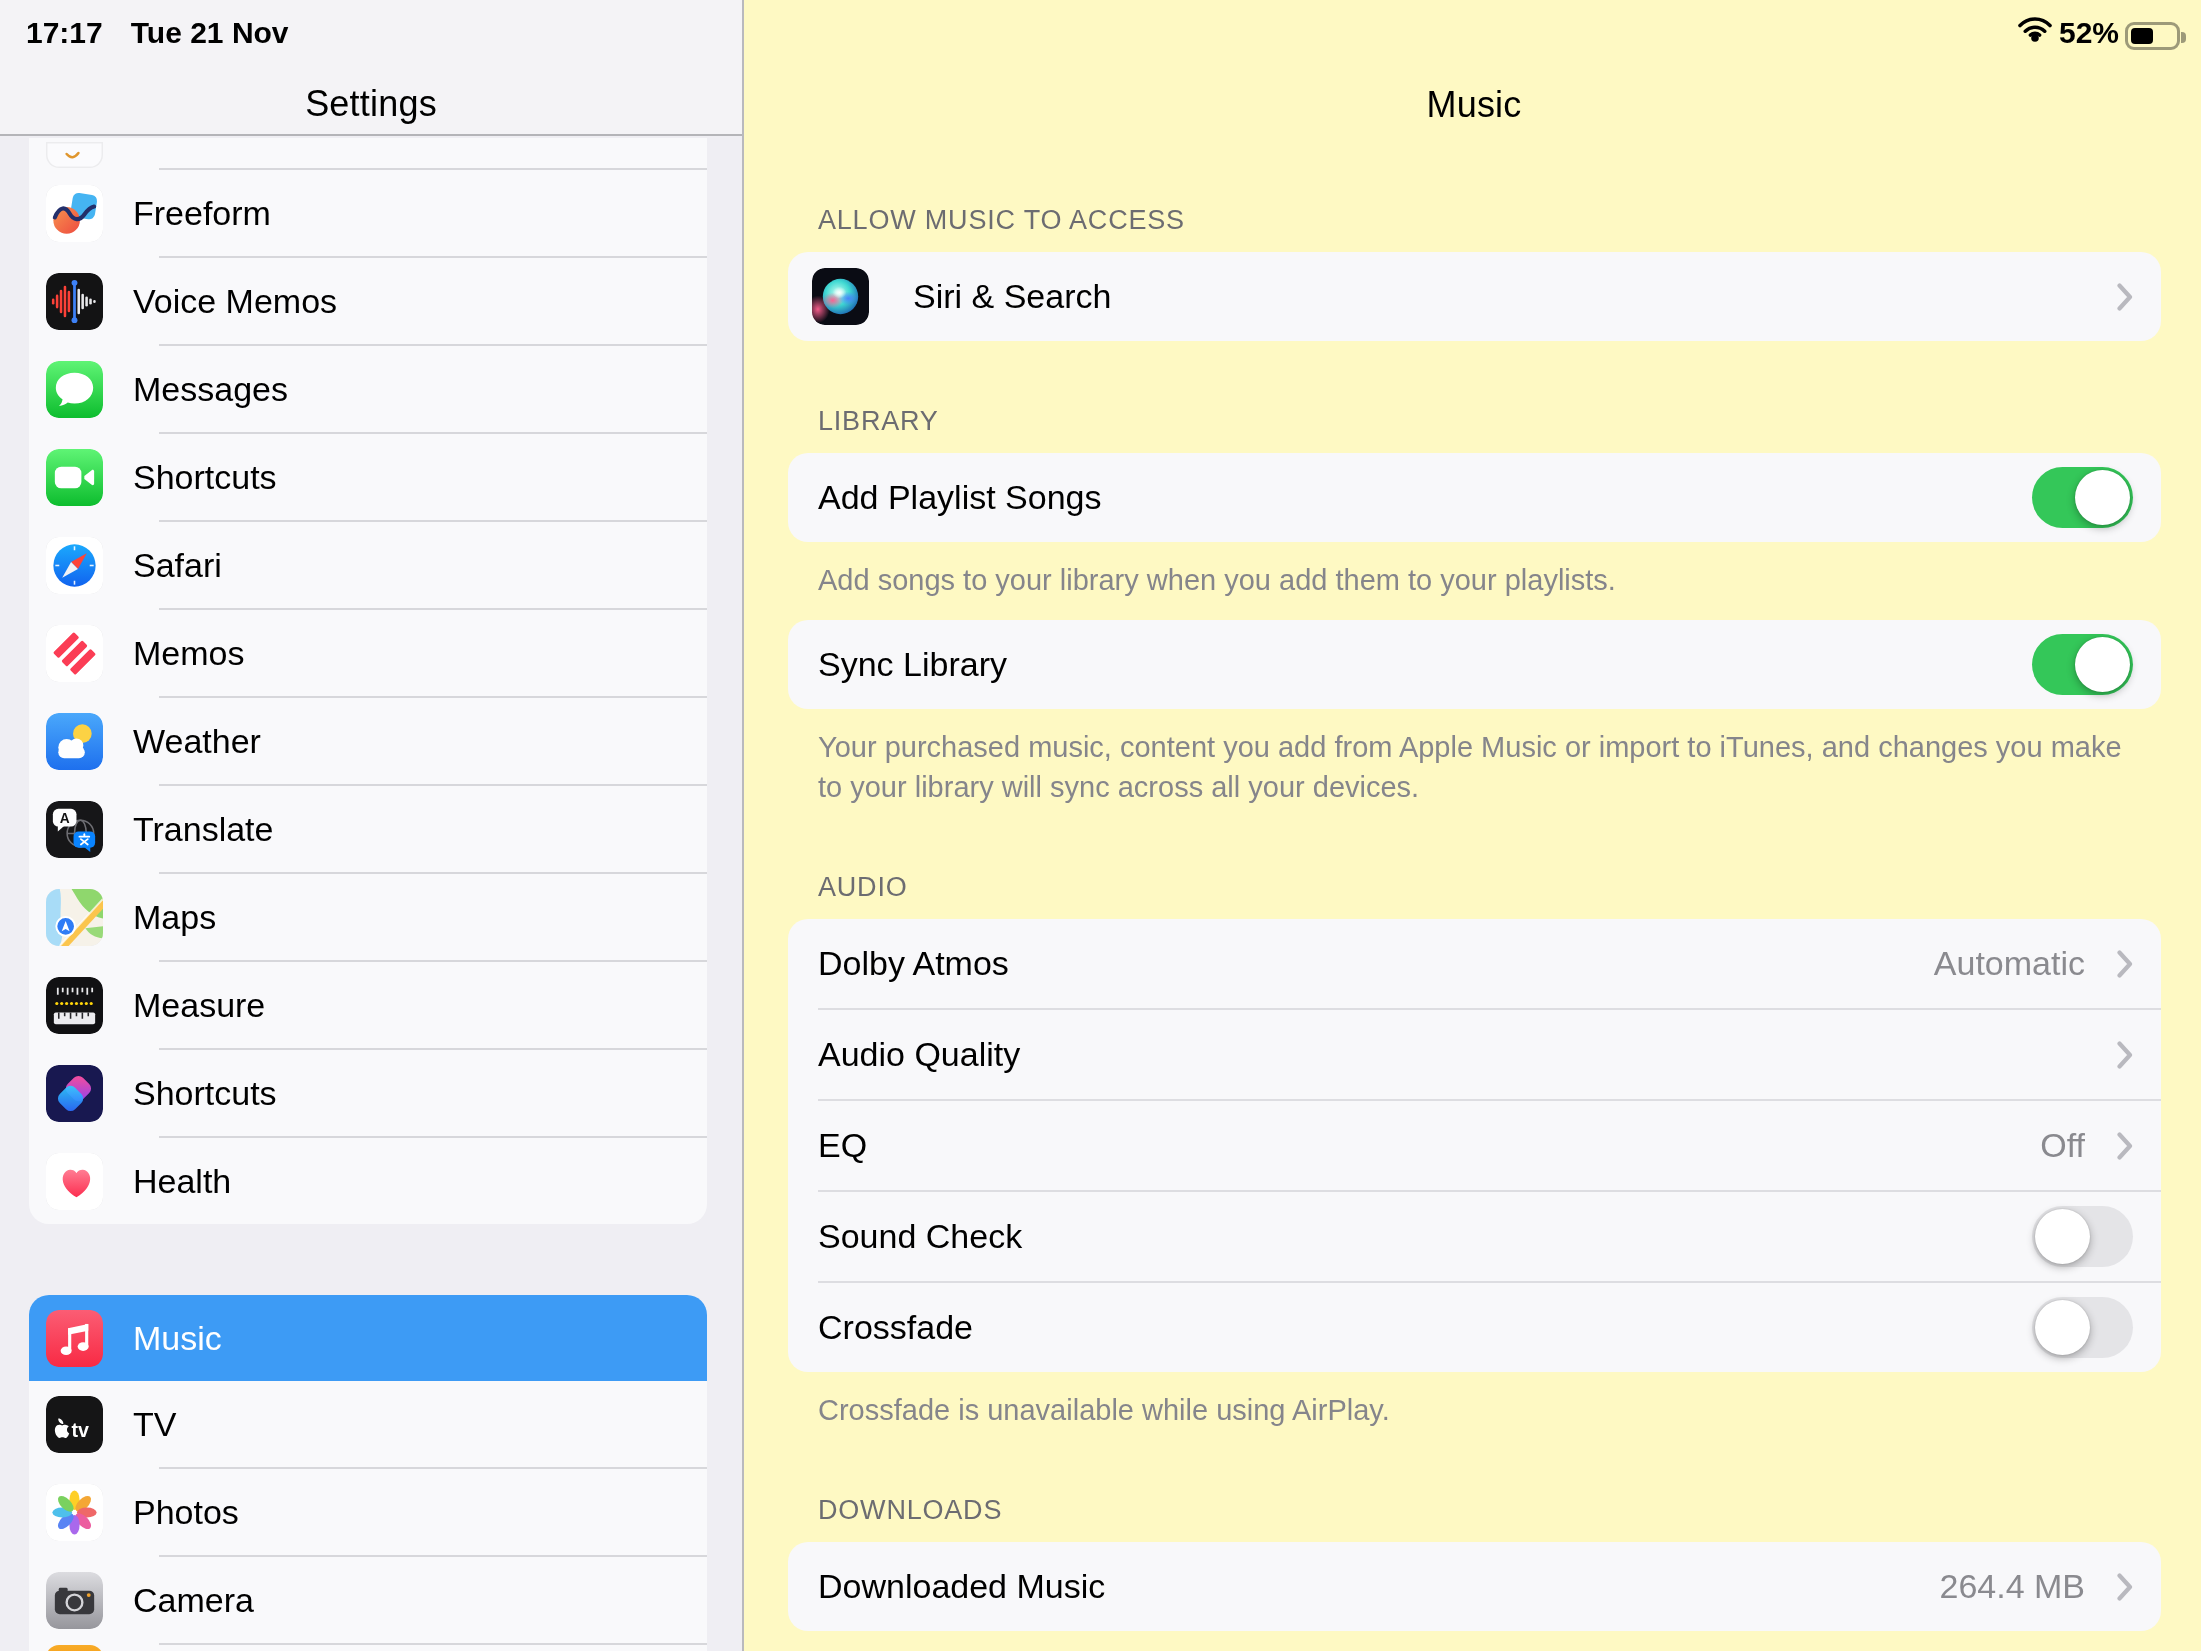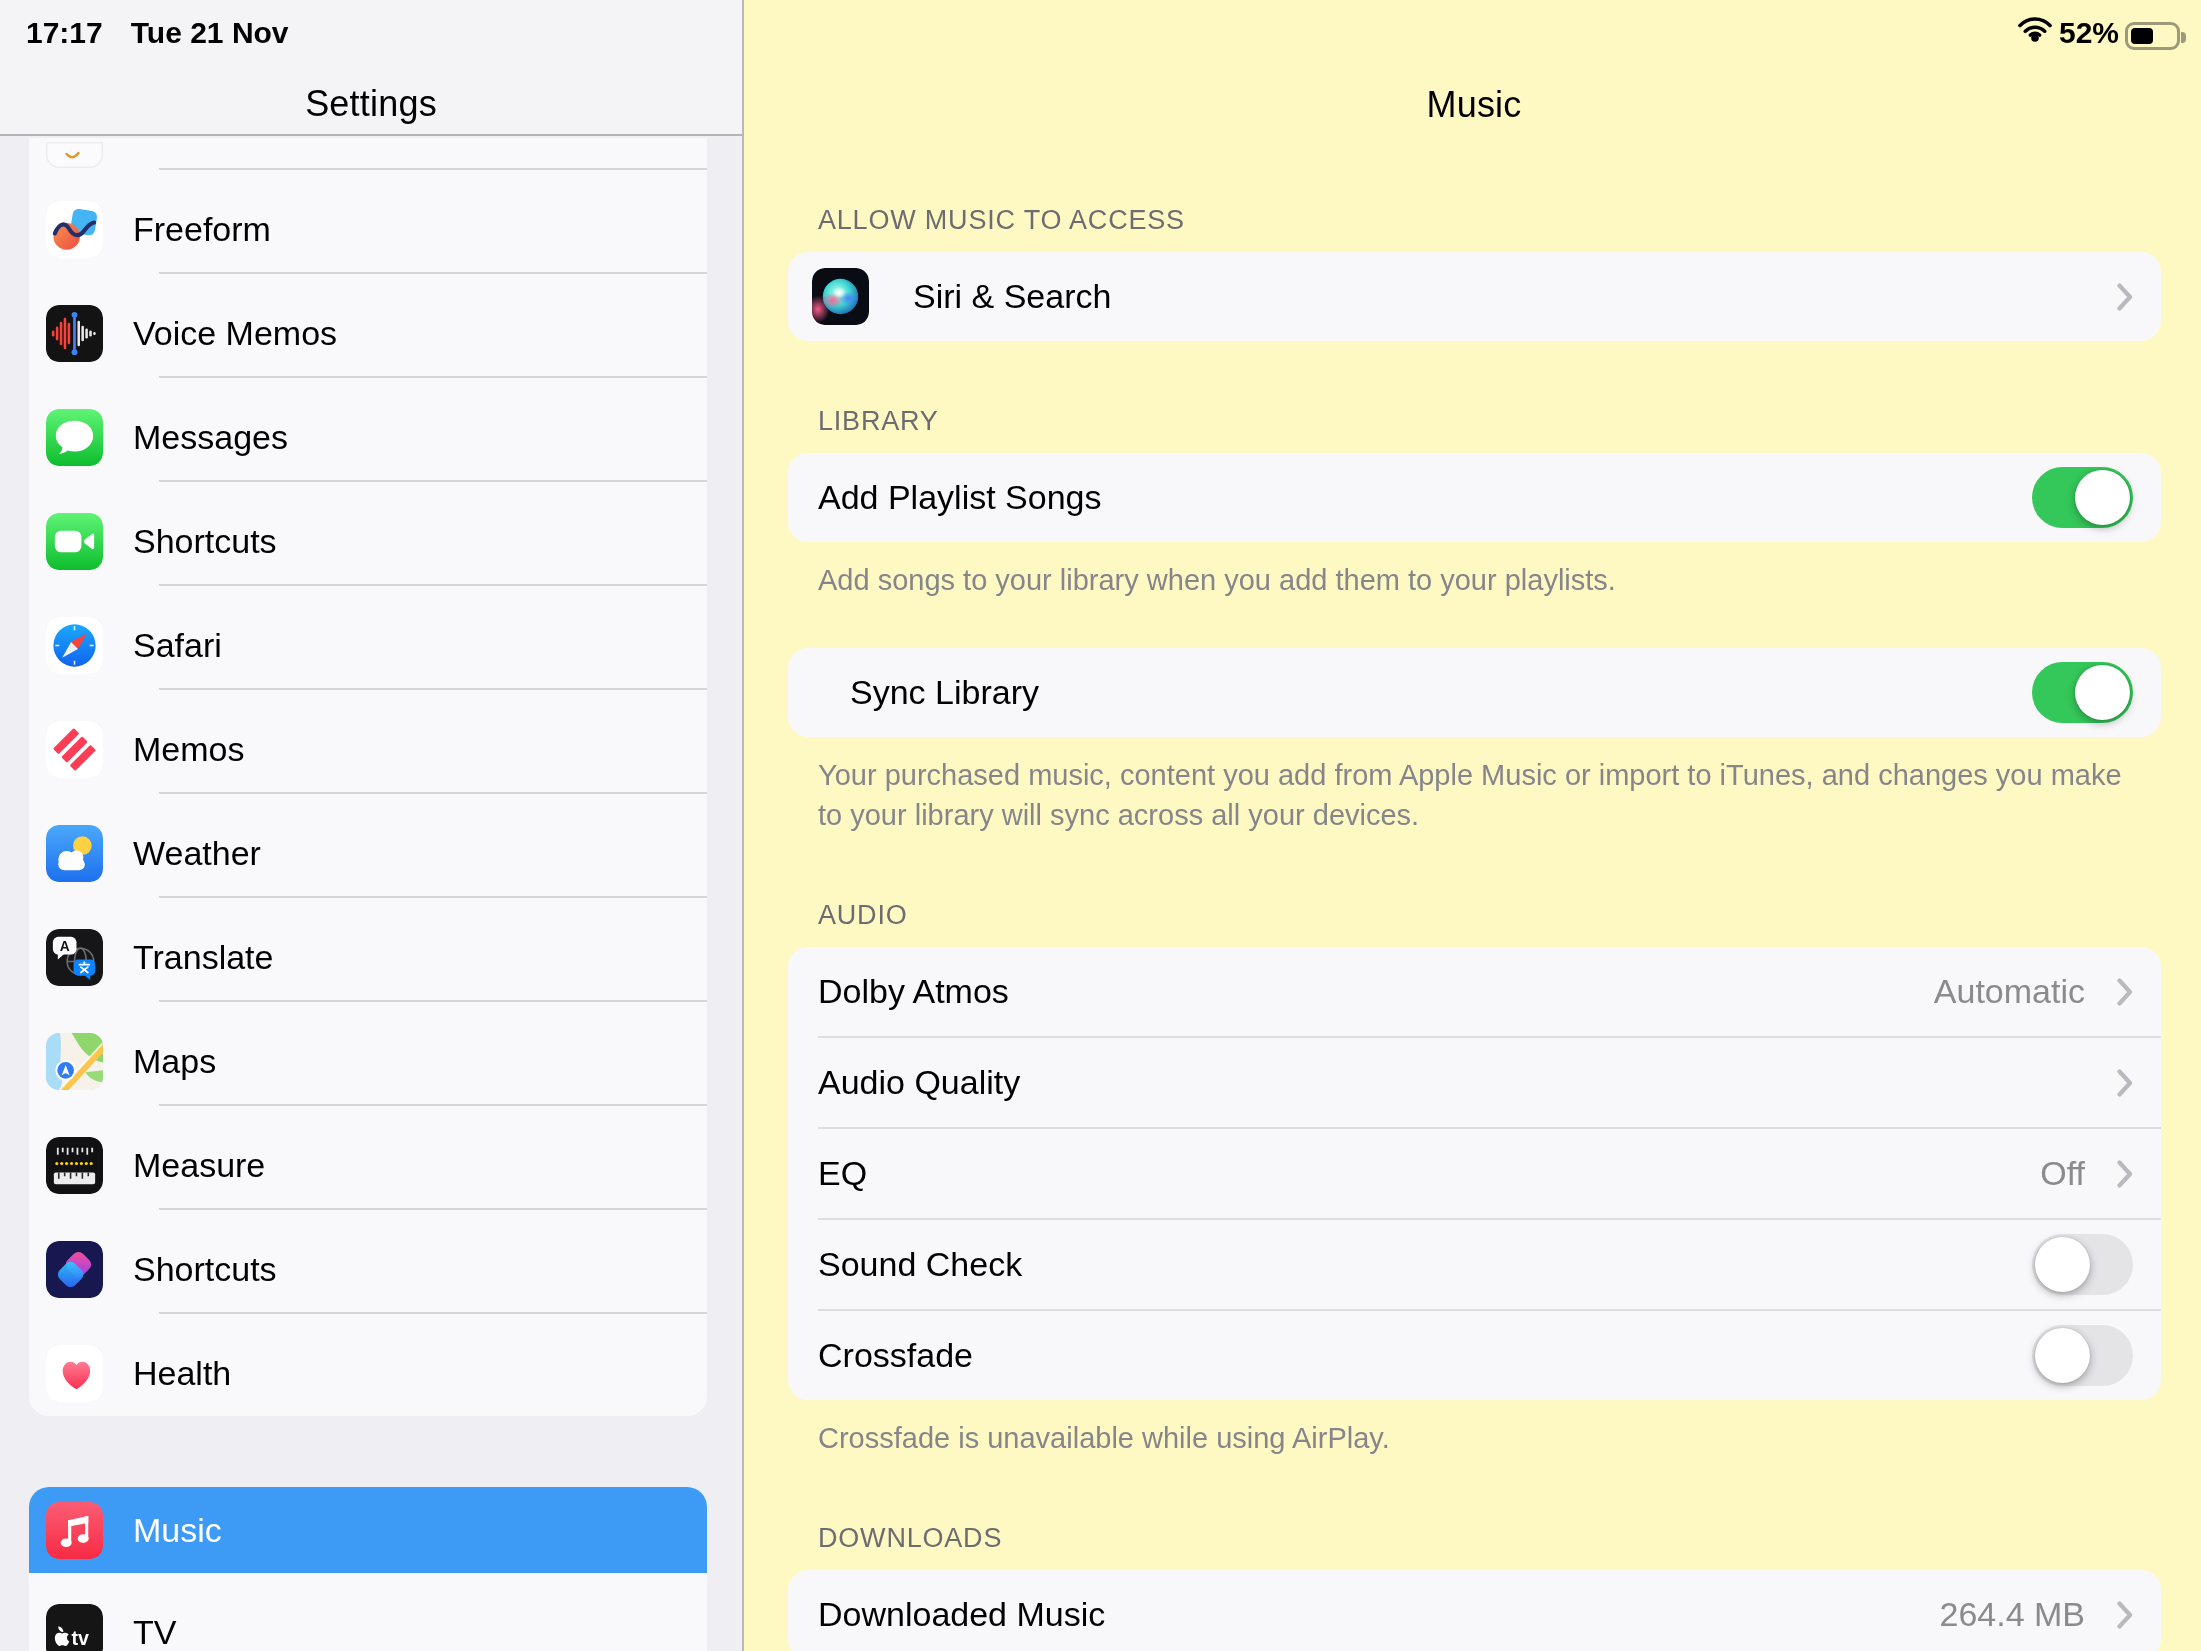--- a/index.html
+++ b/index.html
@@ -20,41 +20,41 @@
   .batt-nub{position:absolute;right:-9px;top:7px;width:5px;height:11px;background:rgba(0,0,0,.38);border-radius:0 4px 4px 0;}
   
   .sidebar{position:absolute;left:0;top:0;width:744px;height:100%;background:#efeef3;border-right:2px solid #b9b9bd;}
   .sidebar-header{position:absolute;top:0;left:0;right:0;height:136px;background:#f4f3f6;
     border-bottom:2px solid #b4b4b8;display:flex;align-items:center;justify-content:center;padding-top:42px;}
   .nav-title{font-size:36px;font-weight:400;letter-spacing:0.2px;margin-top:32px;}
   .side-scroll{position:absolute;top:138px;bottom:0;left:0;right:0;overflow:hidden;padding:0 35px 0 29px;}
   .side-card{background:#f9f9fb;}
   .side-card.clip-top{border-radius:0 0 20px 20px;}
   .side-card.clip-bottom{border-radius:20px 20px 0 0;margin-top:71px;}
-  .side-row{height:86px;display:flex;align-items:center;padding:0 20px 0 17px;position:relative;margin-top:16px;}
+  .side-row{height:86px;display:flex;align-items:center;padding:0 20px 0 17px;position:relative;}
   .side-row.selected{background:#3d9bf5;border-radius:20px 20px 0 0;}
   .side-row.selected .side-label{color:#fff;}
   .side-label{font-size:34px;margin-left:30px;white-space:nowrap;}
   .side-sep{height:2px;background:#d7d7db;margin-left:130px;}
   .app-icon{width:57px;height:57px;border-radius:13px;overflow:hidden;flex-shrink:0;display:block;position:relative;}
   .app-icon svg{display:block;}
   .app-icon.bordered{box-shadow:inset 0 0 0 1.5px rgba(0,0,0,.07);}
   .partial-row{height:30px;display:flex;align-items:flex-end;padding-left:17px;overflow:hidden;}
   .partial-top-icon{display:block;width:57px;height:26px;border-radius:0 0 13px 13px;background:#fbfbfd;
     box-shadow:inset 0 0 0 1.5px rgba(0,0,0,.06);overflow:hidden;}
   .partial-row-bottom{height:22px;overflow:hidden;padding-left:17px;}
   .partial-bottom-icon{display:block;width:57px;height:22px;border-radius:13px 13px 0 0;
     background:linear-gradient(#f8ab28,#f29a12);}
   
   .main{position:absolute;left:746px;top:0;right:0;height:100%;}
   .main-header{height:136px;display:flex;align-items:center;justify-content:center;padding-top:42px;}
   .main-content{position:absolute;top:136px;bottom:0;left:0;right:0;overflow:hidden;padding:0 41px 0 42px;}
   .section-header{font-size:27px;color:#6c6c71;letter-spacing:0.8px;margin:65px 0 16px;padding:0 30px;}
   .section:first-child .section-header{margin-top:69px;}
-  .section.no-header .card{margin-top:48px;padding-left:32px;}
+  .section.no-header .card{margin-top:20px;}
   .card{background:#f8f8fa;border-radius:20px;}
   .row{height:89px;display:flex;align-items:center;padding:0 28px 0 30px;gap:14px;}
   .row.has-icon{padding-left:24px;}
   .row.has-icon .row-label{margin-left:30px;}
   .row-label{font-size:34px;white-space:nowrap;}
   .row-value{margin-left:auto;font-size:34px;color:#8a8a8f;margin-right:18px;white-space:nowrap;}
   .chev-wrap{display:flex;align-items:center;flex-shrink:0;}
   .chev-wrap.push{margin-left:auto;}
   .sep{height:2px;background:#dddde1;margin-left:30px;}
   .section-footer{font-size:29px;color:#85858b;line-height:1.38;margin-top:18px;padding:0 30px;max-width:1406px;}

